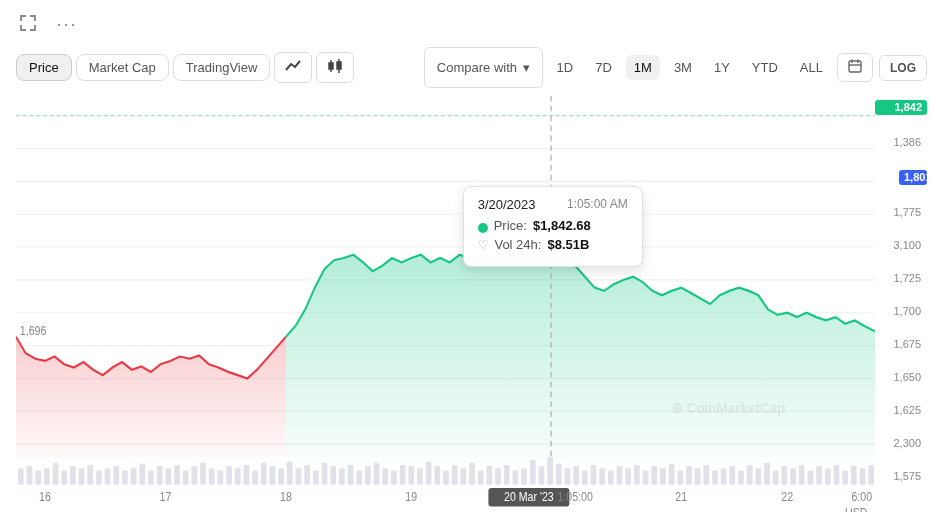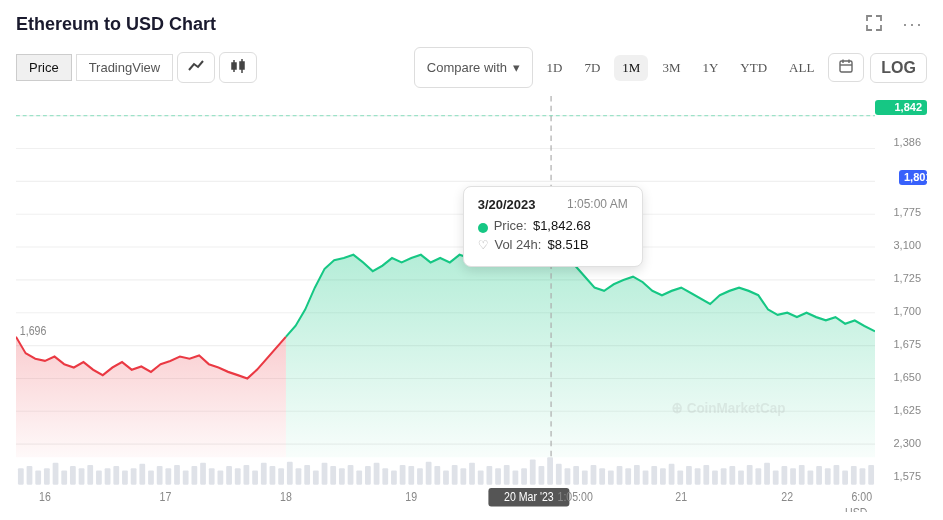--- a/index.html
+++ b/index.html
@@ -50,21 +50,21 @@
       margin-bottom: 8px;
     }
     .left-tabs {
       display: flex;
       align-items: center;
       gap: 4px;
     }
     .tab-btn {
       border: 1px solid #ddd;
       background: #fff;
-      border-radius: 0;
+      border-radius: 8px;
       padding: 5px 12px;
       font-size: 13px;
       cursor: pointer;
       color: #555;
       font-weight: 500;
     }
     .tab-btn.active {
       background: #f0f0f0;
       border-color: #ccc;
       color: #111;
@@ -97,21 +97,20 @@
     }
     .time-btn {
       border: none;
       background: none;
       border-radius: 6px;
       padding: 5px 8px;
       font-size: 13px;
       cursor: pointer;
       color: #555;
       font-weight: 500;
-      font-family: Liberation Serif, serif;
     }
     .time-btn.active {
       background: #f0f0f0;
       color: #111;
     }
     .cal-btn {
       border: 1px solid #ddd;
       background: #fff;
       border-radius: 6px;
       padding: 5px 10px;
@@ -119,21 +118,21 @@
       color: #555;
       font-size: 14px;
     }
     .log-btn {
       border: 1px solid #ddd;
       background: #fff;
       border-radius: 6px;
       padding: 5px 10px;
       cursor: pointer;
       color: #555;
-      font-size: 16px;
+      font-size: 12px;
       font-weight: 600;
     }
     .chart-wrapper {
       flex: 1;
       position: relative;
       display: flex;
     }
     .chart-area {
       flex: 1;
       position: relative;
@@ -187,21 +186,21 @@
       min-width: 180px;
       z-index: 10;
     }
     .tooltip-header {
       display: flex;
       justify-content: space-between;
       margin-bottom: 6px;
     }
     .tooltip-date {
       font-size: 13px;
-      font-weight: 700;
+      font-weight: 400;
       color: #222;
     }
     .tooltip-time {
       font-size: 12px;
       color: #888;
     }
     .tooltip-row {
       display: flex;
       align-items: flex-end;
       gap: 6px;
@@ -217,47 +216,47 @@
       flex-shrink: 0;
     }
     .tooltip-heart {
       color: #aaa;
       font-size: 12px;
     }
     .tooltip-label {
       color: #555;
     }
     .tooltip-value {
-      font-weight: 400;
+      font-weight: 700;
       color: #111;
     }
   </style>
 </head>
 <body>
 
 <div class="container">
 
   <div class="header-row">
-    <span class="title">Ethereum to USD Chart</span>
     <div class="header-icons">
       <button class="header-icon-btn">
         <svg width="16" height="16" viewBox="0 0 16 16" fill="none" stroke="#888" stroke-width="1.8">
           <polyline points="1,6 1,1 6,1"></polyline>
           <polyline points="10,1 15,1 15,6"></polyline>
           <polyline points="15,10 15,15 10,15"></polyline>
           <polyline points="6,15 1,15 1,10"></polyline>
         </svg>
       </button>
       <button class="header-icon-btn" style="font-size:18px;letter-spacing:1px;color:#888;">···</button>
     </div>
   </div>
 
   <div class="toolbar-row">
     <div class="left-tabs">
       <button class="tab-btn active">Price</button>
+      <button class="tab-btn">Market Cap</button>
       <button class="tab-btn">TradingView</button>
       <button class="icon-btn">
         <svg width="16" height="16" viewBox="0 0 16 16" fill="none" stroke="#444" stroke-width="2">
           <polyline points="1,12 6,6 10,9 15,3"></polyline>
         </svg>
       </button>
       <button class="icon-btn">
         <svg width="16" height="16" viewBox="0 0 16 16" fill="none" stroke="#444" stroke-width="1.5">
           <line x1="4" y1="2" x2="4" y2="14"></line>
           <rect x="2" y="5" width="4" height="6" fill="#444"></rect>

